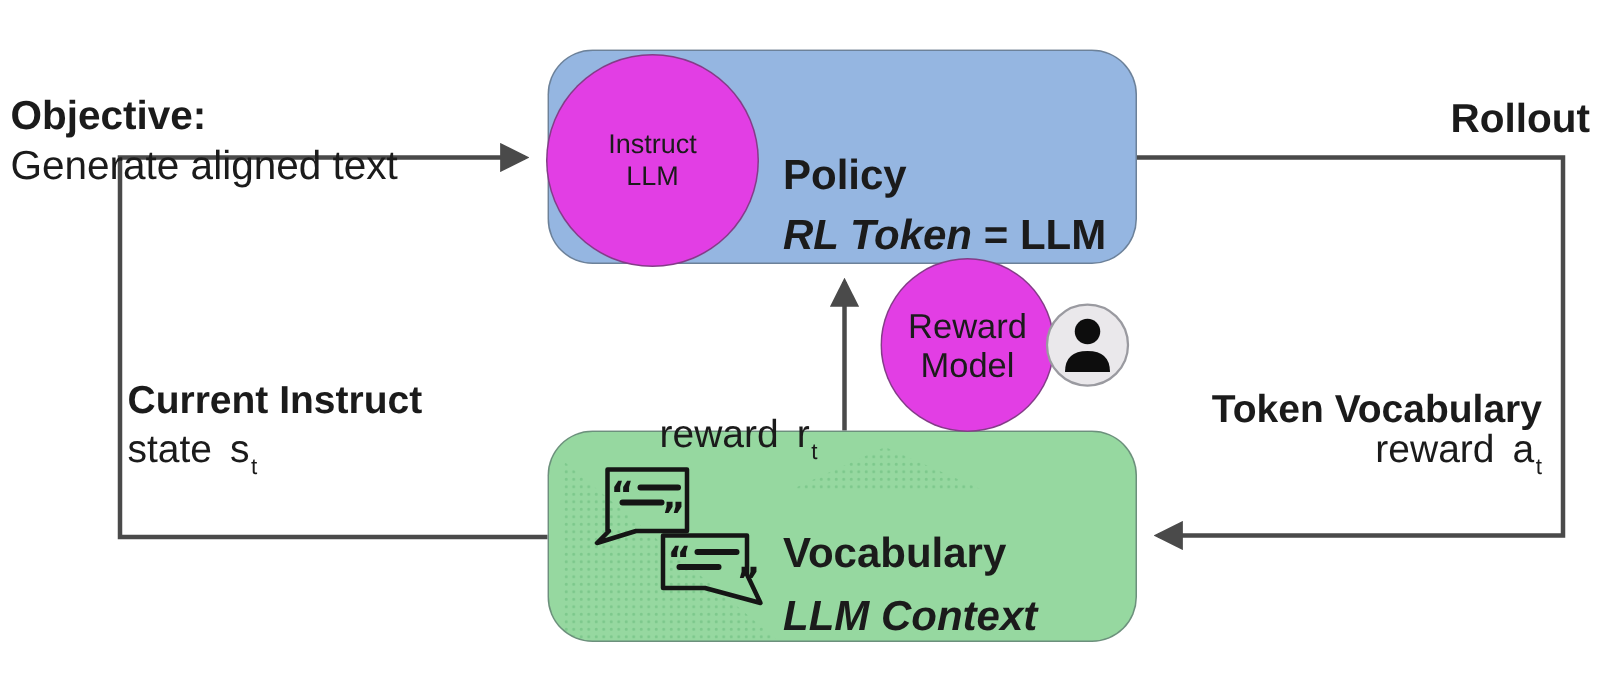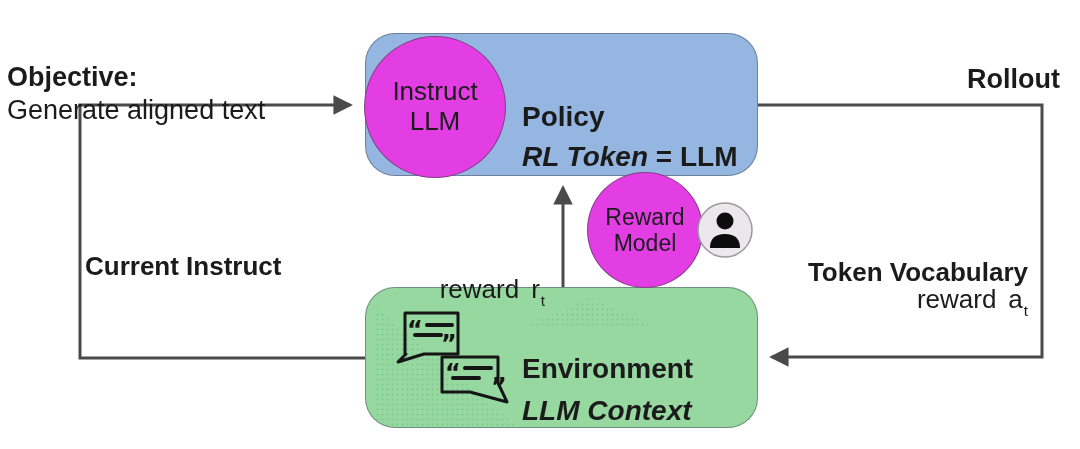--- a/index.html
+++ b/index.html
@@ -32,21 +32,21 @@
   #agent-box{left:365px;top:33px;width:393px;height:143px;}
   #env-box{left:365px;top:287px;width:393px;height:141px;overflow:hidden;}
   .circle{
     position:absolute;
     border-radius:50%;
     border:1.5px solid rgba(70,60,75,.6);
     box-sizing:border-box;
     display:flex;align-items:center;justify-content:center;
     text-align:center;
   }
-  #instruct-circle{left:364px;top:36px;width:142px;height:142px;font-size:26px;line-height:1.12;}
+  #instruct-circle{left:364px;top:36px;width:142px;height:142px;font-size:18px;line-height:1.12;}
   #reward-circle{left:587px;top:172px;width:116px;height:116px;font-size:23px;line-height:1.15;}
 
   #agent-title{left:522px;top:66px;}
   #agent-sub{left:522px;top:106px;}
   #env-title{left:522px;top:318px;}
   #env-sub{left:522px;top:360px;text-align:center;}
 
   #objective-title{left:7px;top:27px;}
   #objective-sub{left:7px;top:60px;font-size:27px;}
   #rollout-label{right:20px;top:29px;}
@@ -90,21 +90,21 @@
     <svg width="393" height="141" viewBox="0 0 393 141">
       <defs>
         <pattern id="dotp" patternUnits="userSpaceOnUse" width="5" height="5">
           <circle cx="1.5" cy="1.5" r="1" fill="#57b06e"></circle>
         </pattern>
       </defs>
       <polygon points="8,18 8,141 155,141" fill="url(#dotp)" opacity="0.4"></polygon>
       <polygon points="158,40 224,10 292,40" fill="url(#dotp)" opacity="0.4"></polygon>
     </svg>
   </div>
-  <div id="env-title" class="abs txt boxtitle">Environment</div>
+  <div id="env-title" class="abs txt boxtitle">Vocabulary</div>
   <div id="env-sub" class="abs txt boxsub ital">LLM Context</div>
 
   <svg class="overlay" width="1080" height="449" viewBox="0 0 1080 449">
     <g stroke="#151515" stroke-width="3" fill="none" stroke-linejoin="round">
       <path d="M 458 313 L 405 313 L 405 354 L 406 354 L 398 362 L 424 354 L 458 354 Z"></path>
       <path d="M 442 357 L 498 357 L 498 383 L 507 402 L 470 392 L 442 392 Z"></path>
     </g>
     <g stroke="#151515" stroke-width="4" stroke-linecap="round">
       <line x1="427" y1="325" x2="452" y2="325"></line>
       <line x1="415" y1="335" x2="441" y2="335"></line>
@@ -128,19 +128,20 @@
     <circle cx="725" cy="221" r="8.5" fill="#0d0d0d"></circle>
     <path d="M 710 248 q 0 -14 15 -14 q 15 0 15 14 z" fill="#0d0d0d"></path>
   </svg>
 
   <div id="objective-title" class="abs txt big bold">Objective:</div>
   <div id="objective-sub" class="abs txt">Generate aligned text</div>
 
   <div id="rollout-label" class="abs txt big bold">Rollout</div>
 
   <div id="current-context" class="abs txt bold">Current Instruct</div>
+  <div id="state-label" class="abs txt"><span>state</span><span class="gap"></span><span>s</span><span class="subsc">t</span></div>
 
   <div id="token-vocabulary" class="abs txt bold rightalign">Token Vocabulary</div>
   <div id="action-label" class="abs txt rightalign"><span>reward</span><span class="gap"></span><span>a</span><span class="subsc">t</span></div>
 
   <div id="reward-label" class="abs txt rightalign"><span>reward</span><span class="gap"></span><span>r</span><span class="subsc">t</span></div>
 
 </div>
 
 </body></html>

